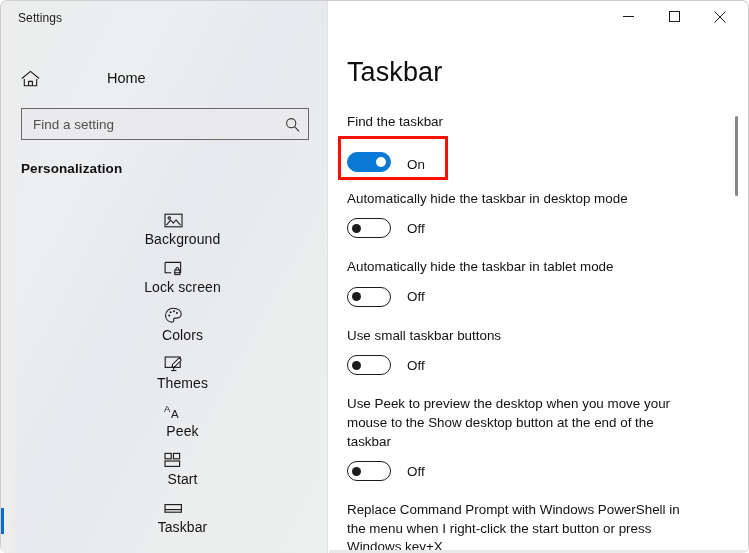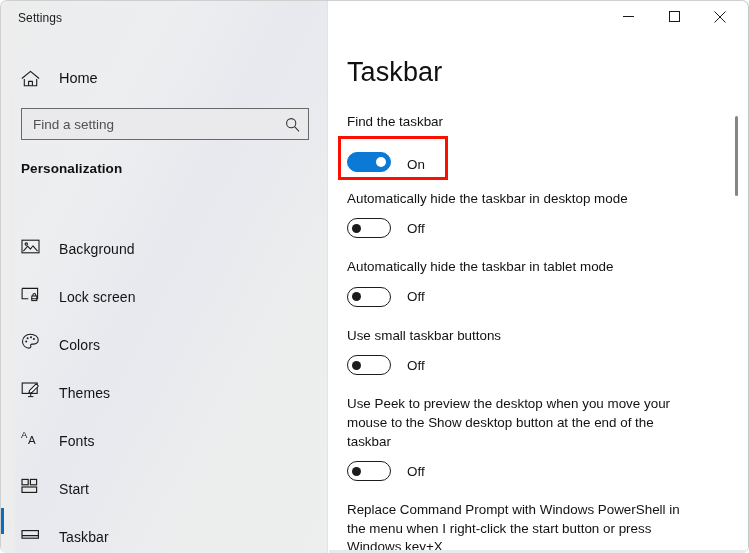--- a/index.html
+++ b/index.html
@@ -80,20 +80,21 @@
   #home-row {
     position: absolute;
     left: 0;
     top: 62px;
     width: 308px;
     height: 30px;
     display: flex;
     align-items: center;
     padding-left: 20px;
     box-sizing: border-box;
+    gap: 48px;
   }
   #home-row .ico { width: 22px; display:flex; align-items:center; }
   #home-label {
     margin-left: 16px;
     font-size: 14.5px;
     color: #111;
   }
 
   #search-wrap {
     position: absolute;
@@ -143,23 +144,24 @@
   #navlist {
     position: absolute;
     left: 0;
     top: 208px;
     width: 327px;
   }
   .nav-item {
     position: relative;
     height: 48px;
     display: flex;
-    align-items: flex-end;
+    align-items: center;
     padding-left: 20px;
     box-sizing: border-box;
+    flex-direction: column;
   }
   .nav-item .accent {
     position: absolute;
     left: 0;
     top: 11px;
     width: 3px;
     height: 26px;
     background: #0a6dc2;
     display: none;
   }
@@ -403,21 +405,21 @@
       </div>
 
       <div class="nav-item">
 
         <span class="ico">
           <svg width="20" height="18" viewBox="0 0 20 18">
             <text x="0" y="9" font-family="Liberation Sans, sans-serif" font-size="9.5" fill="#1a1a1a">A</text>
             <text x="7" y="14.5" font-family="Liberation Sans, sans-serif" font-size="11.5" fill="#1a1a1a">A</text>
           </svg>
         </span>
-        <span class="lbl">Fonts</span>
+        <span class="lbl">Peek</span>
       </div>
 
       <div class="nav-item">
 
         <span class="ico">
           <svg width="19" height="16" viewBox="0 0 19 16">
             <rect x="1" y="1.4" width="6.2" height="5.4" fill="none" stroke="#1a1a1a" stroke-width="1.15"></rect>
             <rect x="9.4" y="1.4" width="6.2" height="5.4" fill="none" stroke="#1a1a1a" stroke-width="1.15"></rect>
             <rect x="1" y="9" width="14.6" height="5.4" fill="none" stroke="#1a1a1a" stroke-width="1.15"></rect>
           </svg>

